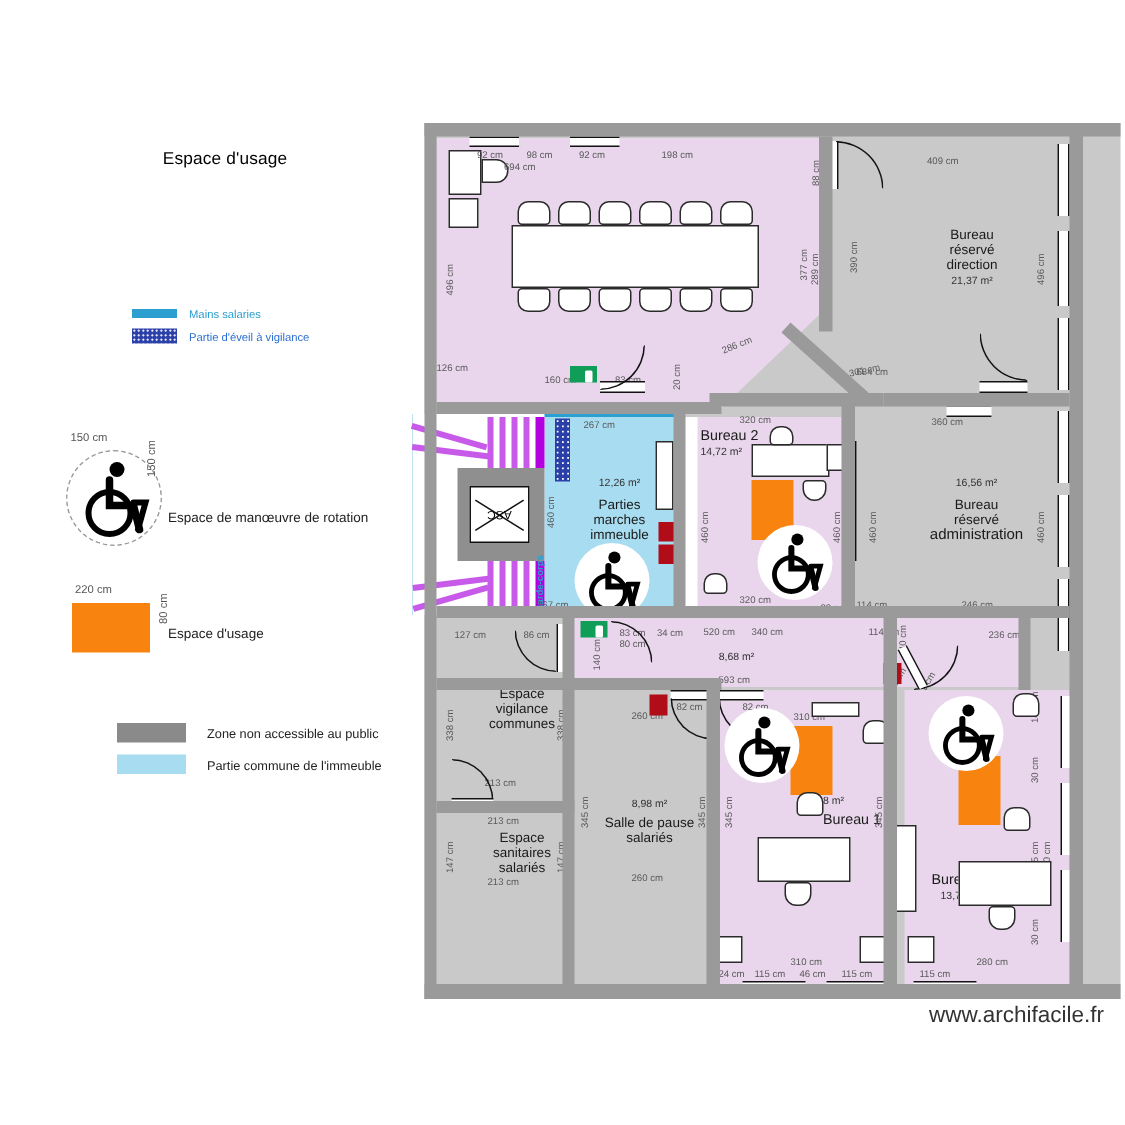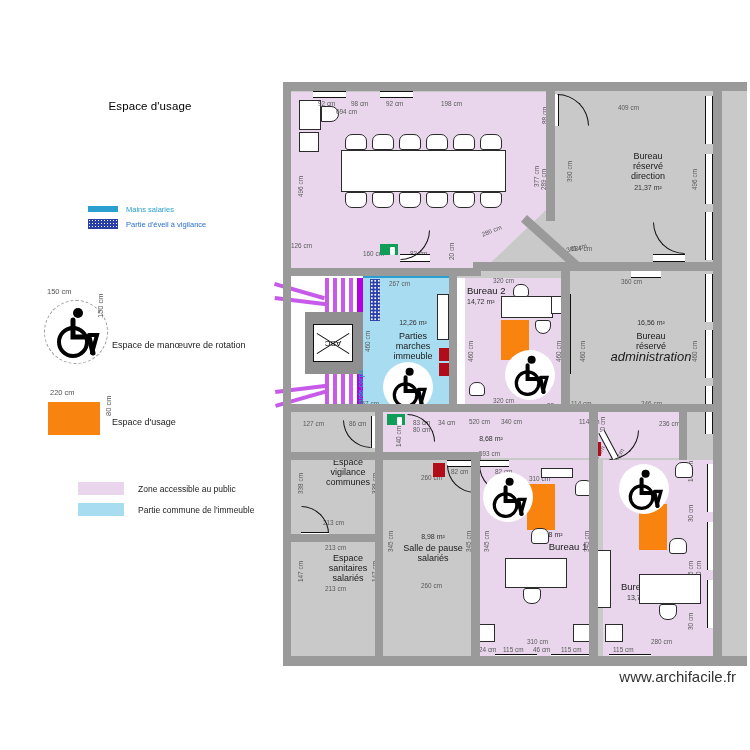--- a/index.html
+++ b/index.html
@@ -109,22 +109,22 @@
   <div class="rot-dim-side">150 cm</div>
   <div class="rot-label">Espace de manœuvre de rotation</div>
 
   <div class="usage-dim-top">220 cm</div>
   <div class="usage-swatch"></div>
   <div class="usage-dim-side">80 cm</div>
   <div class="usage-label">Espace d'usage</div>
 
   <div class="zones">
     <div class="z-row">
-      <span class="z-sw" style="background:#e9d6ec"></span>
-      <span class="z-tx">Zone accessible au public</span>
+      <span class="z-sw" style="background:#8a8a8a"></span>
+      <span class="z-tx">Zone non accessible au public</span>
     </div>
     <div class="z-row">
       <span class="z-sw" style="background:#a8dcf0"></span>
       <span class="z-tx">Partie commune de l'immeuble</span>
     </div>
   </div>
 
   <div class="watermark">www.archifacile.fr</div>
 
   <div class="plan">
@@ -273,21 +273,21 @@
         <path d="M44 34 L52 34 L47 52" stroke="#000" stroke-width="4" fill="none" stroke-linecap="round"></path>
       </svg>
     </div>
     <div class="winv" style="left:280px;top:212px;width:6px;height:80px;"></div>
     <div class="door-arc" style="left:250px;top:326px;width:28px;height:28px;border-color:#111 transparent transparent #111;border-radius:28px 0 0 0;"></div>
     <div class="win" style="left:250px;top:326px;width:28px;height:5px;"></div>
 
     <div class="lbl sm" style="left:318px;top:236px;width:100px;">16,56 m²</div>
     <div class="lbl" style="left:318px;top:250px;width:100px;font-size:9px;">Bureau</div>
     <div class="lbl" style="left:318px;top:260px;width:100px;font-size:9px;">réservé</div>
-    <div class="lbl" style="left:318px;top:270px;width:100px;font-size:13px;font-style:italic;">administration</div>
+    <div class="lbl" style="left:318px;top:270px;width:100px;font-size:10px;">administration</div>
     <div class="dim" style="left:338px;top:196px;">360 cm</div>
     <div class="dim v" style="left:296px;top:280px;">460 cm</div>
     <div class="dim v" style="left:408px;top:280px;">460 cm</div>
     <div class="dim" style="left:358px;top:318px;">246 cm</div>
     <div class="dim" style="left:288px;top:318px;">114 cm</div>
     <div class="dim" style="left:290px;top:325px;">82 cm</div>
     <div class="win" style="left:348px;top:188px;width:30px;height:6px;"></div>
     <div class="winv" style="left:422px;top:192px;width:6px;height:48px;"></div>
     <div class="winv" style="left:422px;top:248px;width:6px;height:48px;"></div>
     <div class="winv" style="left:422px;top:304px;width:6px;height:48px;"></div>

